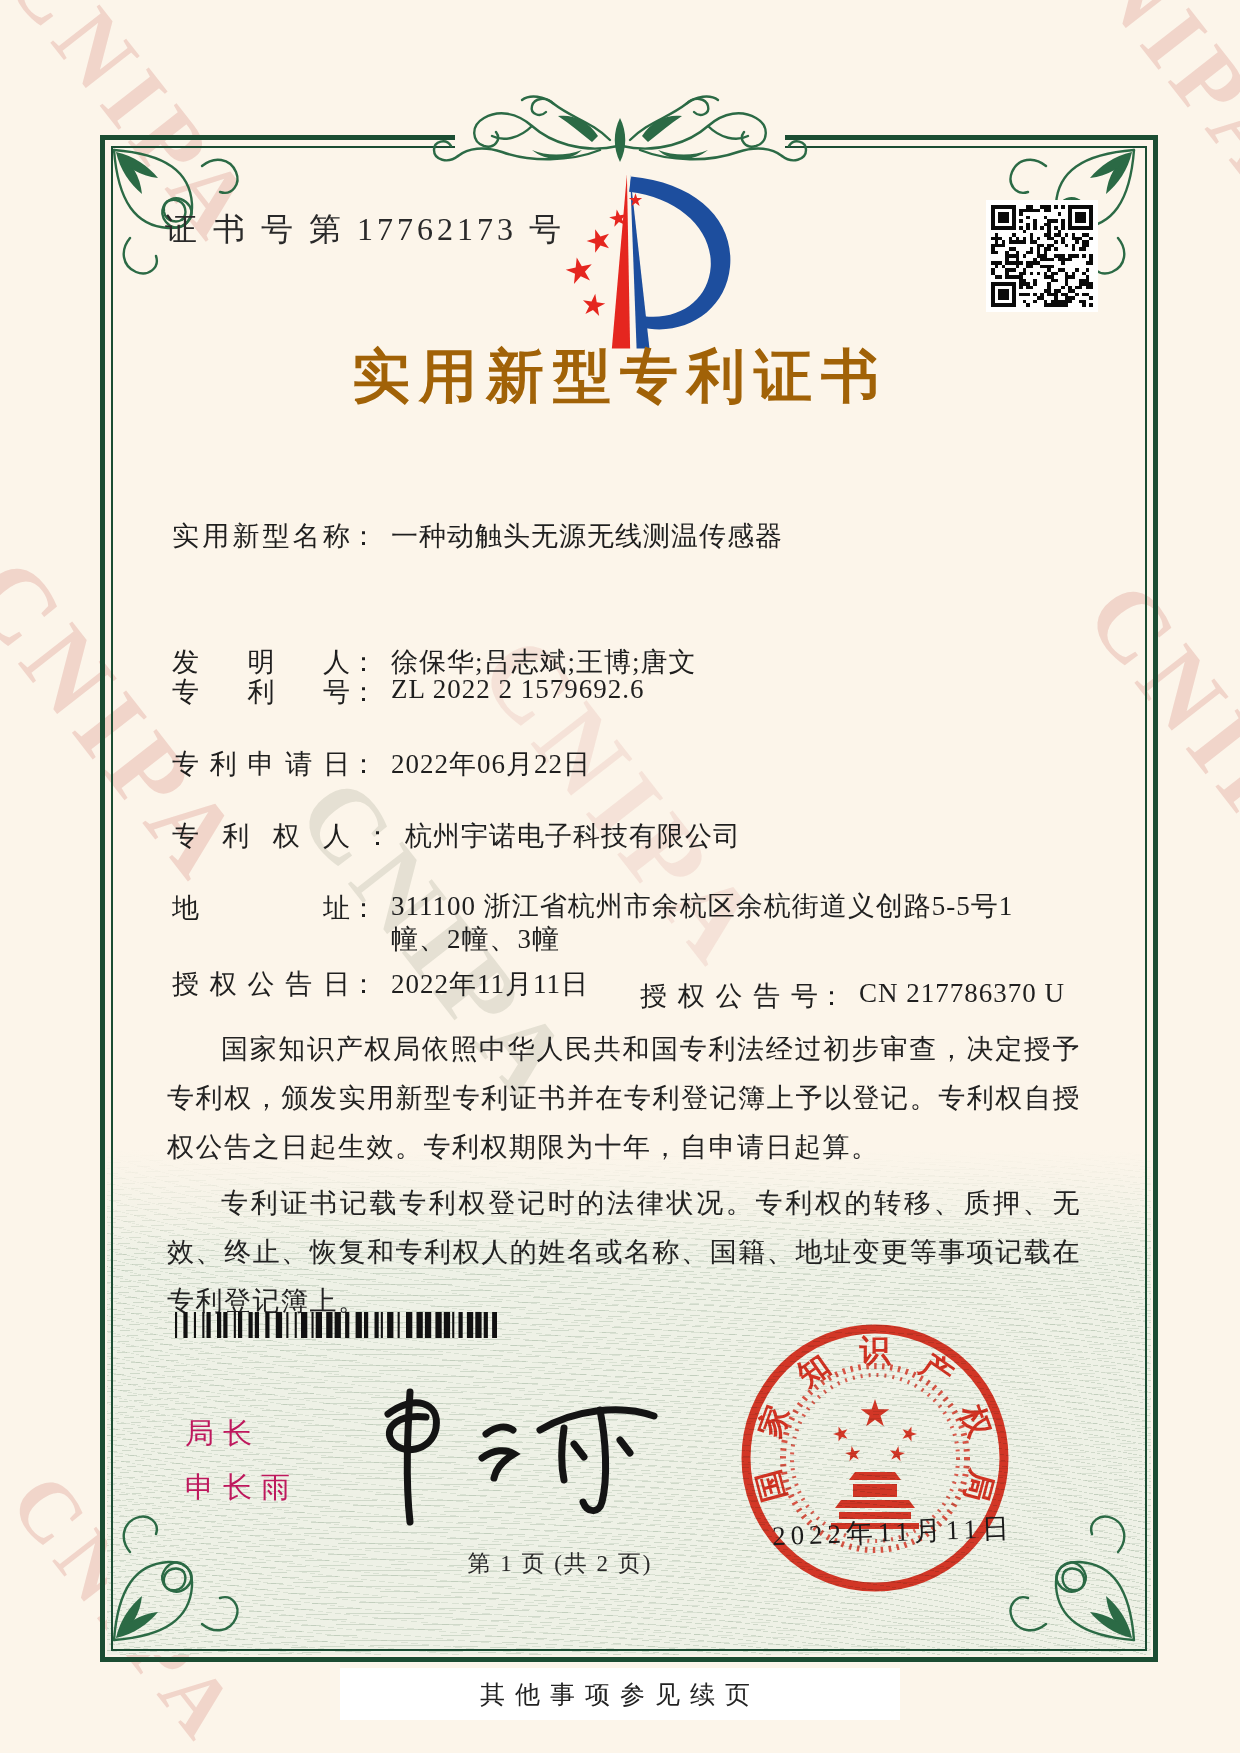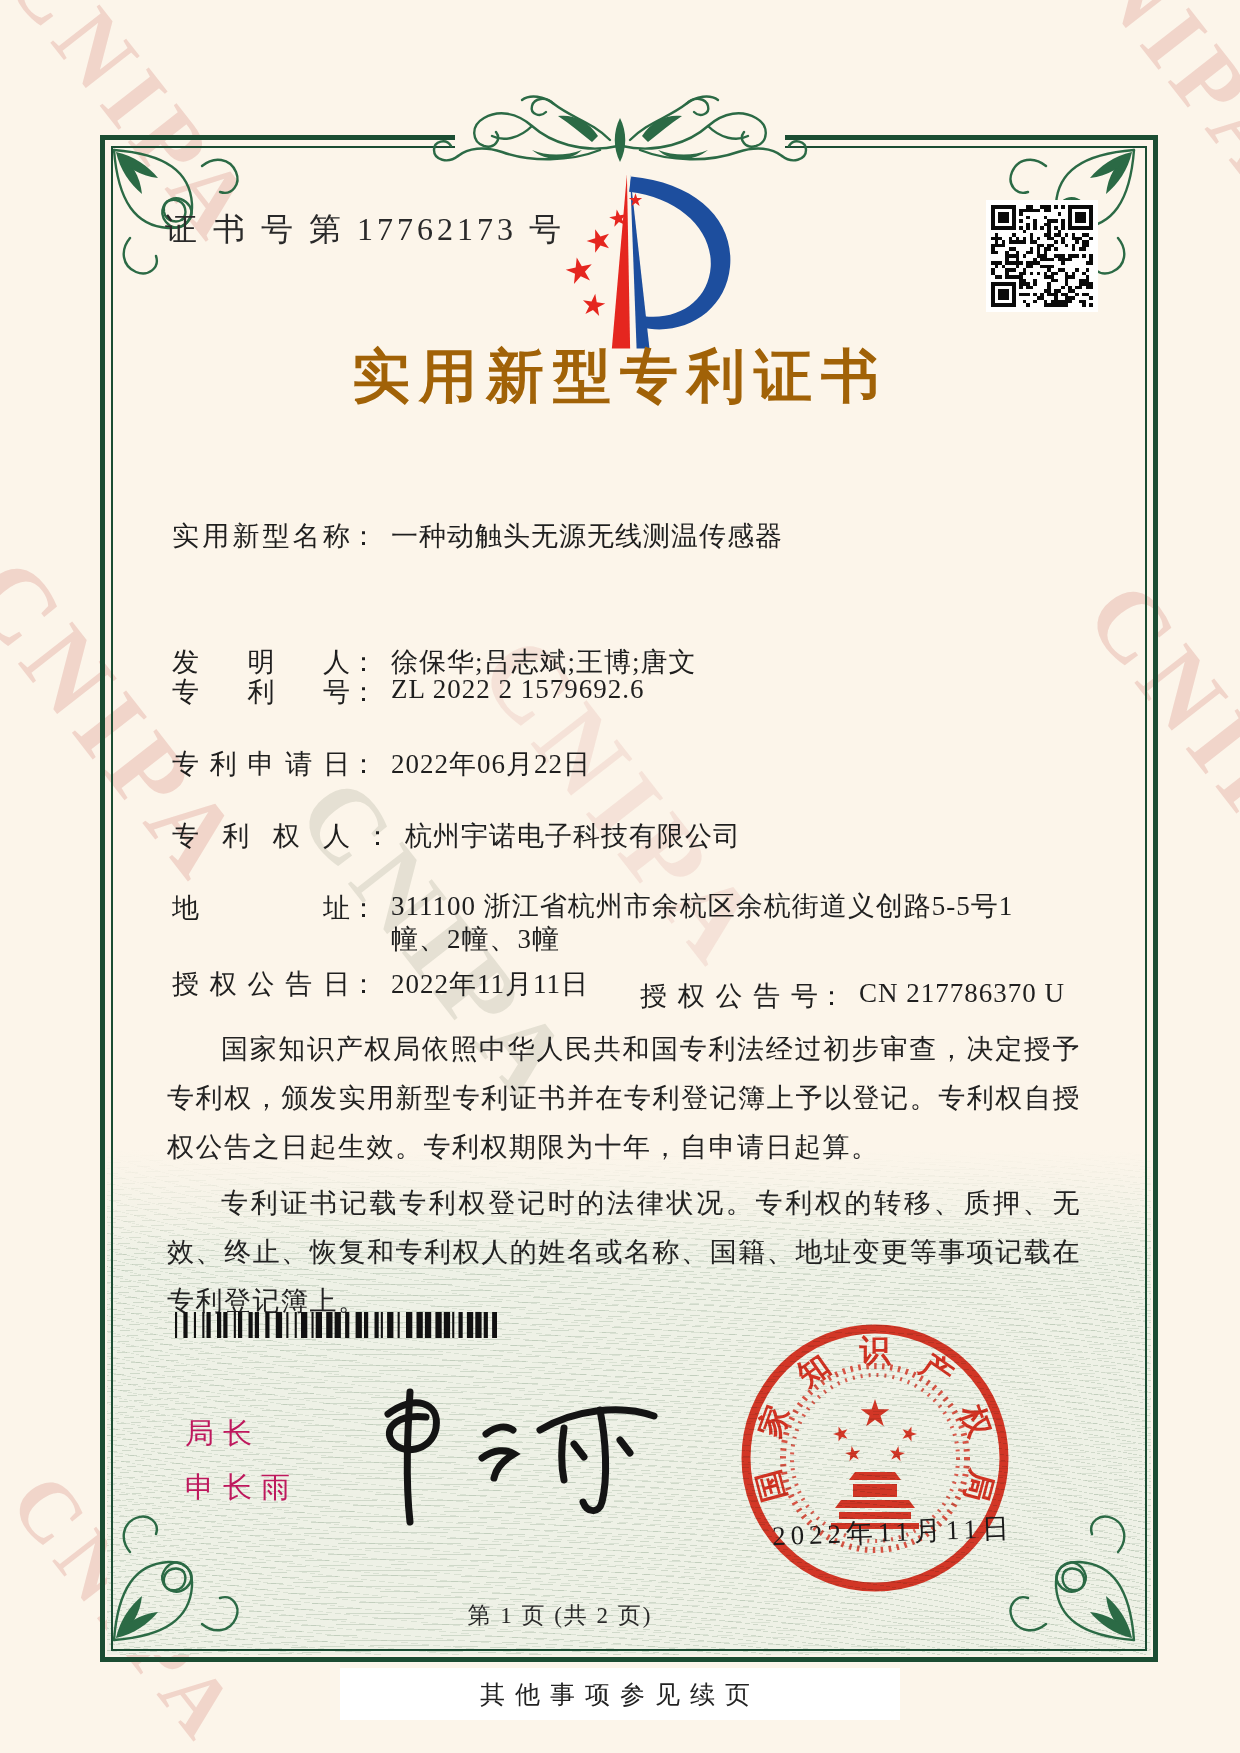--- a/index.html
+++ b/index.html
@@ -56,21 +56,21 @@
       font-family:Liberation Sans, sans-serif;
       font-size:29px;font-weight:500;letter-spacing:9px;color:#be185d;}
   .signature{position:absolute;left:368px;top:1382px;z-index:6;}
   .seal{position:absolute;left:735px;top:1318px;width:280px;height:280px;
       z-index:6;mix-blend-mode:multiply;}
   .seal svg{position:absolute;left:0;top:0;}
   .seal .sc{position:absolute;left:50%;top:50%;font-size:31px;font-weight:bold;
       color:rgba(223,43,26,0.95);font-family:"Liberation Serif","DejaVu Serif",serif;}
   .seal-date{position:absolute;left:772px;top:1514px;font-size:27px;letter-spacing:5px;
       color:#1a1a1a;z-index:7;transform:rotate(-2deg);white-space:nowrap;}
-  .page-info{position:absolute;left:0;top:1600px;width:1120px;text-align:center;
+  .page-info{position:absolute;left:0;top:1548px;width:1120px;text-align:center;
       font-size:23px;letter-spacing:2px;z-index:5;color:#2a2a2a;}
   .cont-strip{position:absolute;left:340px;top:1668px;width:560px;height:52px;
       background:#ffffff;z-index:5;display:flex;align-items:center;justify-content:center;
       font-size:25px;letter-spacing:10px;color:#222;}
   svg .grn{stroke:#2b6a45;fill:none;stroke-width:2.4;stroke-linecap:round;}
   svg .grnf{fill:#2b6a45;stroke:none;}
 </style>
 </head>
 <body>
 

